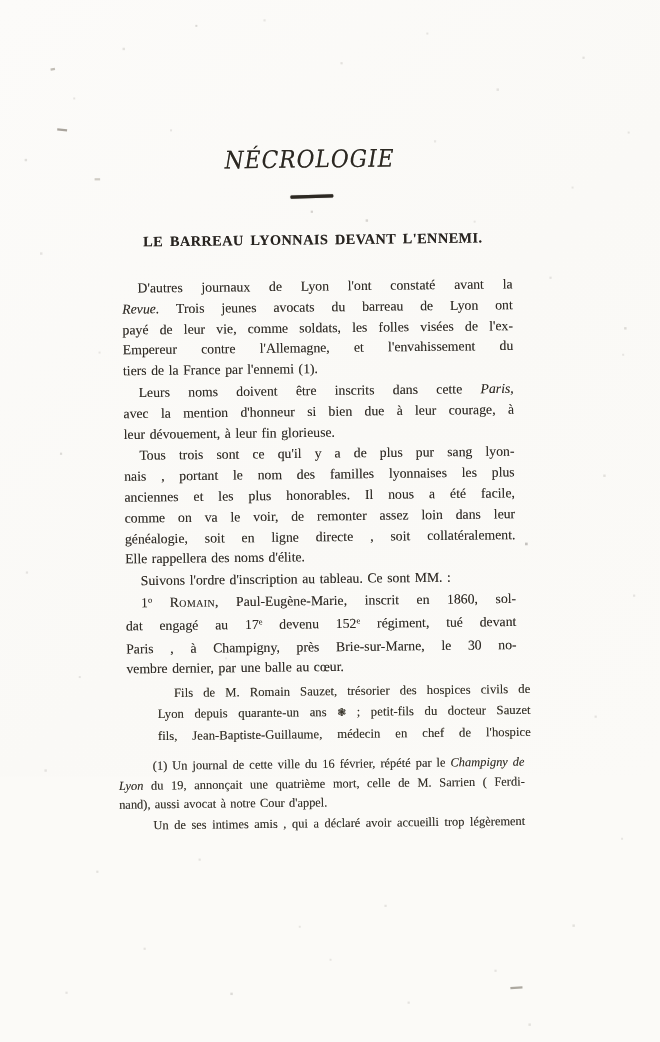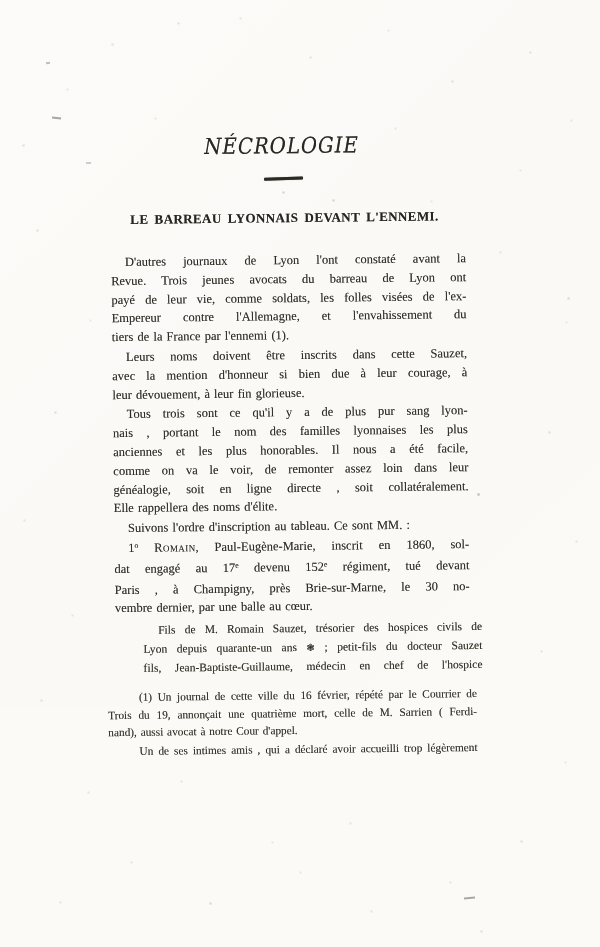--- a/index.html
+++ b/index.html
@@ -85,21 +85,21 @@
   #bio-note  { top: 619px; left: 140px; width: 339px; font-size: 11.6px; line-height: 19px; color: #343026; }
   #footnote  { top: 687px; left: 104px; width: 369px; font-size: 11.3px; line-height: 17.6px; color: #332f27; }
 
   .textblock { text-shadow: 0 0 0.5px rgba(47,43,37,.45); word-spacing: 1px; }
   .para + .para { margin-top: 1px; }
   .line { text-align: justify; text-align-last: justify; }
   .line.last { text-align-last: left; }
   #body-text .line.indent { text-indent: 14px; }
   #bio-note  .line.indent { text-indent: 15px; }
   #footnote  .line.indent { text-indent: 31px; }
-  .it { }
+  .it { font-style: italic; }
   .sc { font-variant: small-caps; letter-spacing: 0.4px; }
   .sup { font-size: 0.62em; position: relative; top: -0.45em; letter-spacing: 0; }
   .rosette { font-family: "DejaVu Sans", sans-serif; font-size: 0.85em; }
 </style>
 </head>
 <body>
 
 <div class="page">
   <div class="speckles"></div>
   <div class="artifact art-speck-left"></div>
@@ -116,21 +116,21 @@
 
     <div id="body-text" class="textblock">
         <div class="para">
           <div class="line indent"><span>D'autres journaux de Lyon l'ont constaté avant la</span></div>
           <div class="line"><span class="it">Revue.</span><span> Trois jeunes avocats du barreau de Lyon ont</span></div>
           <div class="line"><span>payé de leur vie, comme soldats, les folles visées de l'ex-</span></div>
           <div class="line"><span>Empereur contre l'Allemagne, et l'envahissement du</span></div>
           <div class="line last"><span>tiers de la France par l'ennemi (1).</span></div>
         </div>
         <div class="para">
-          <div class="line indent"><span>Leurs noms doivent être inscrits dans cette </span><span class="it">Sauzet,</span></div>
+          <div class="line indent"><span>Leurs noms doivent être inscrits dans cette </span><span class="it">Paris,</span></div>
           <div class="line"><span>avec la mention d'honneur si bien due à leur courage, à</span></div>
           <div class="line last"><span>leur dévouement, à leur fin glorieuse.</span></div>
         </div>
         <div class="para">
           <div class="line indent"><span>Tous trois sont ce qu'il y a de plus pur sang lyon-</span></div>
           <div class="line"><span>nais , portant le nom des familles lyonnaises les plus</span></div>
           <div class="line"><span>anciennes et les plus honorables. Il nous a été facile,</span></div>
           <div class="line"><span>comme on va le voir, de remonter assez loin dans leur</span></div>
           <div class="line"><span>généalogie, soit en ligne directe , soit collatéralement.</span></div>
           <div class="line last"><span>Elle rappellera des noms d'élite.</span></div>
@@ -147,22 +147,22 @@
       </div>
     <div id="bio-note" class="textblock">
         <div class="para">
           <div class="line indent"><span>Fils de M. Romain Sauzet, trésorier des hospices civils de</span></div>
           <div class="line"><span>Lyon depuis quarante-un ans </span><span class="rosette">❃</span><span> ; petit-fils du docteur Sauzet</span></div>
           <div class="line"><span>fils, Jean-Baptiste-Guillaume, médecin en chef de l'hospice</span></div>
         </div>
       </div>
     <div id="footnote" class="textblock">
         <div class="para">
-          <div class="line indent"><span>(1) Un journal de cette ville du 16 février, répété par le </span><span class="it">Courrier de</span></div>
-          <div class="line"><span class="it">Trois</span><span> du 19, annonçait une quatrième mort, celle de M. Sarrien ( Ferdi-</span></div>
+          <div class="line indent"><span>(1) Un journal de cette ville du 16 février, répété par le </span><span class="it">Champigny de</span></div>
+          <div class="line"><span class="it">Lyon</span><span> du 19, annonçait une quatrième mort, celle de M. Sarrien ( Ferdi-</span></div>
           <div class="line last"><span>nand), aussi avocat à notre Cour d'appel.</span></div>
         </div>
         <div class="para">
           <div class="line indent"><span>Un de ses intimes amis , qui a déclaré avoir accueilli trop légèrement</span></div>
         </div>
       </div>
   </div>
 </div>
 
 </body></html>

